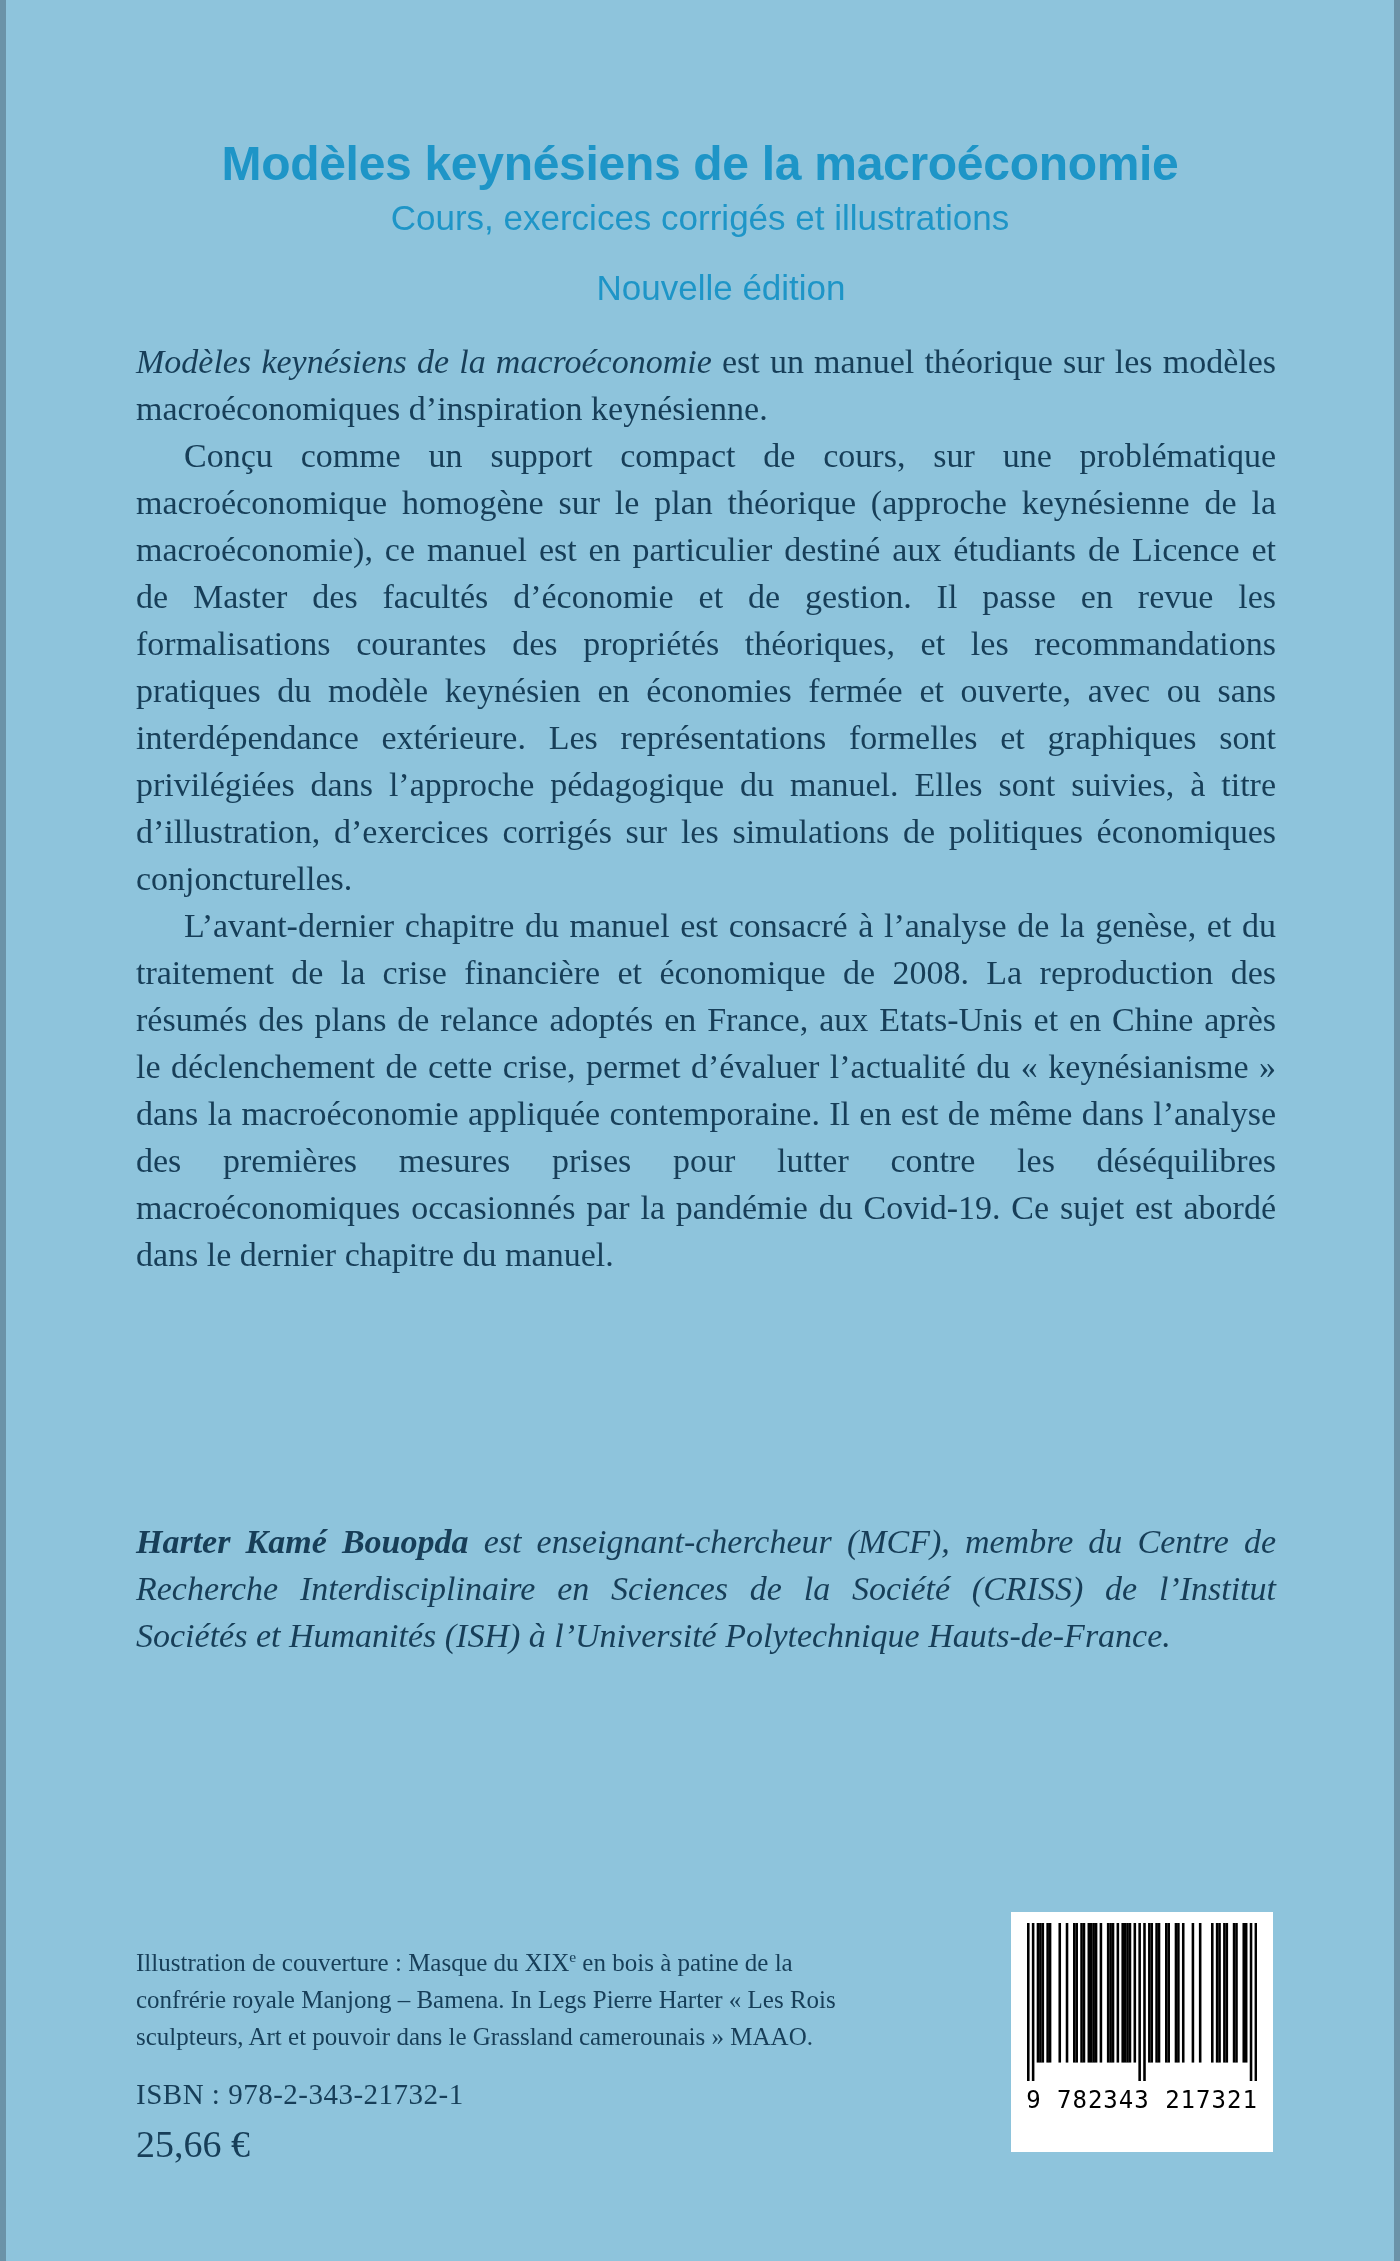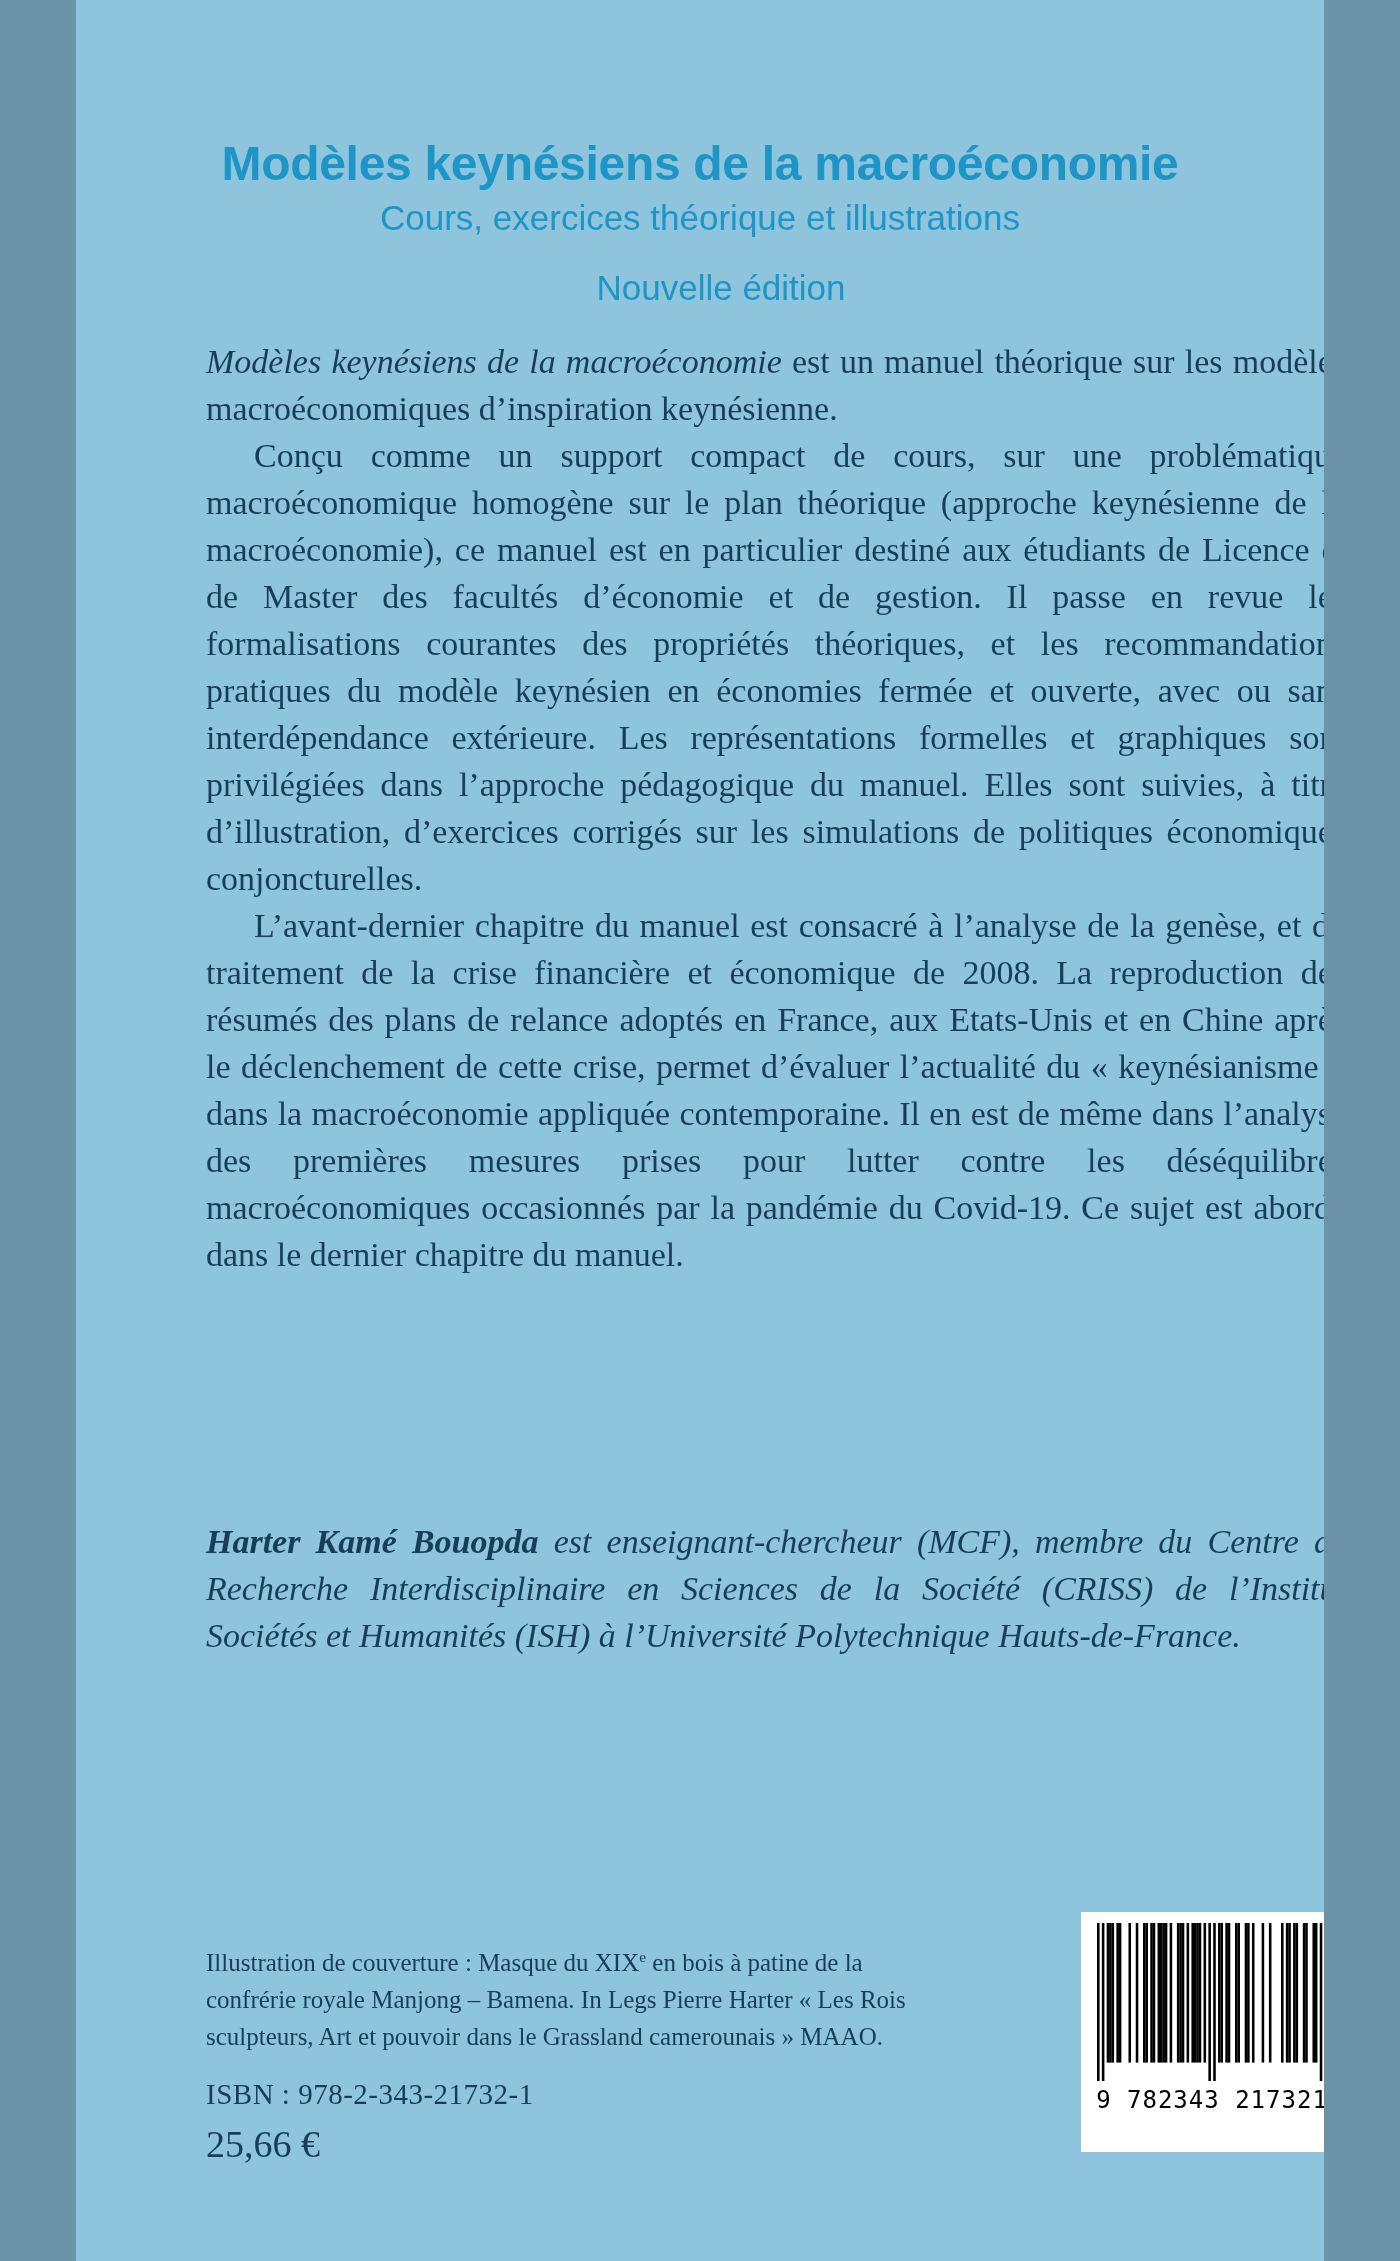--- a/index.html
+++ b/index.html
@@ -1,18 +1,18 @@
 <!DOCTYPE html>
 <html lang="fr"><head>
 <meta charset="utf-8">
 <style>
   html,body { margin:0; padding:0; background:#6b93a8; }
   .cover {
     position:relative;
-    width:1248px; height:2261px;
+    width:1388px; height:2261px;
     margin:0 auto;
     background:#8ec4dc;
     overflow:hidden;
     font-family:"Liberation Serif", serif;
     color:#173e58;
   }
   .title {
     position:absolute; top:104px; left:0; width:100%;
     text-align:center;
     font-family:"Liberation Sans", sans-serif;
@@ -84,21 +84,21 @@
     letter-spacing:1px;
     white-space:nowrap;
   }
 </style>
 </head>
 <body>
 
 <div class="cover">
 
   <h1 class="title">Modèles keynésiens de la macroéconomie</h1>
-  <div class="subtitle">Cours, exercices théorique et illustrations</div>
+  <div class="subtitle">Cours, exercices corrigés et illustrations</div>
   <div class="edition">Nouvelle édition</div>
 
   <div class="synopsis">
     <p><span class="lead-italic">Modèles keynésiens de la macroéconomie</span><span> est un manuel théorique sur les modèles macroéconomiques d’inspiration keynésienne.</span></p>
     <p class="indent">Conçu comme un support compact de cours, sur une problématique macroéconomique homogène sur le plan théorique (approche keynésienne de la macroéconomie), ce manuel est en particulier destiné aux étudiants de Licence et de Master des facultés d’économie et de gestion. Il passe en revue les formalisations courantes des propriétés théoriques, et les recommandations pratiques du modèle keynésien en économies fermée et ouverte, avec ou sans interdépendance extérieure. Les représentations formelles et graphiques sont privilégiées dans l’approche pédagogique du manuel. Elles sont suivies, à titre d’illustration, d’exercices corrigés sur les simulations de politiques économiques conjoncturelles.</p>
     <p class="indent">L’avant-dernier chapitre du manuel est consacré à l’analyse de la genèse, et du traitement de la crise financière et économique de 2008. La reproduction des résumés des plans de relance adoptés en France, aux Etats-Unis et en Chine après le déclenchement de cette crise, permet d’évaluer l’actualité du « keynésianisme » dans la macroéconomie appliquée contemporaine. Il en est de même dans l’analyse des premières mesures prises pour lutter contre les déséquilibres macroéconomiques occasionnés par la pandémie du Covid-19. Ce sujet est abordé dans le dernier chapitre du manuel.</p>
   </div>
 
   <div class="bio">
     <span class="bio-name">Harter Kamé Bouopda</span><span> est enseignant-chercheur (MCF), membre du Centre de Recherche Interdisciplinaire en Sciences de la Société (CRISS) de l’Institut Sociétés et Humanités (ISH) à l’Université Polytechnique Hauts-de-France.</span>

